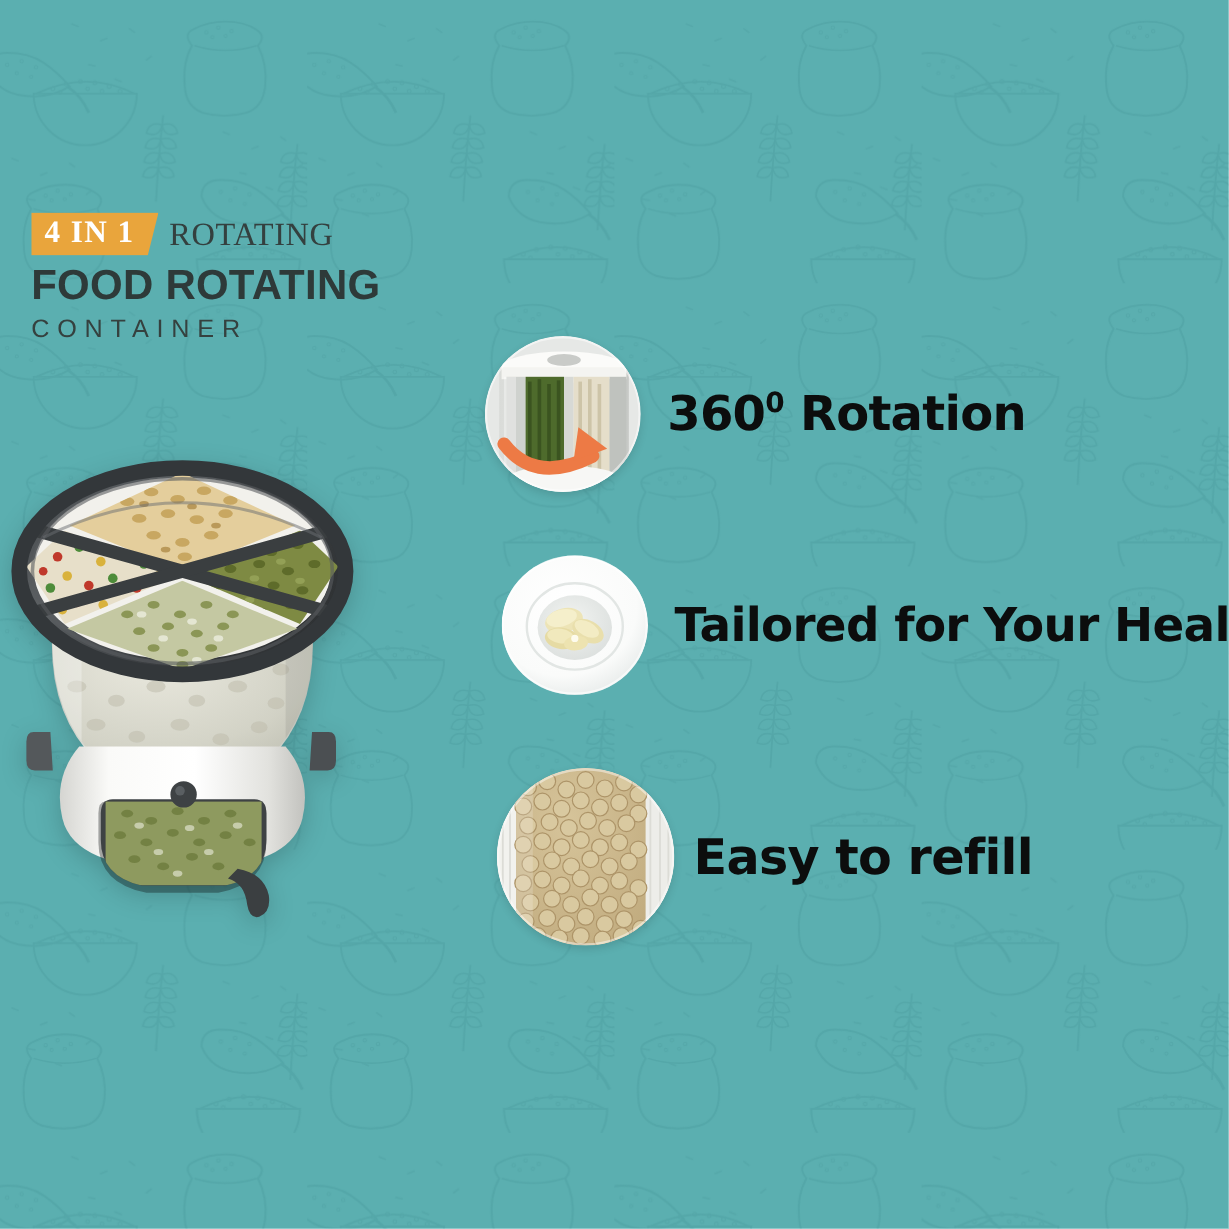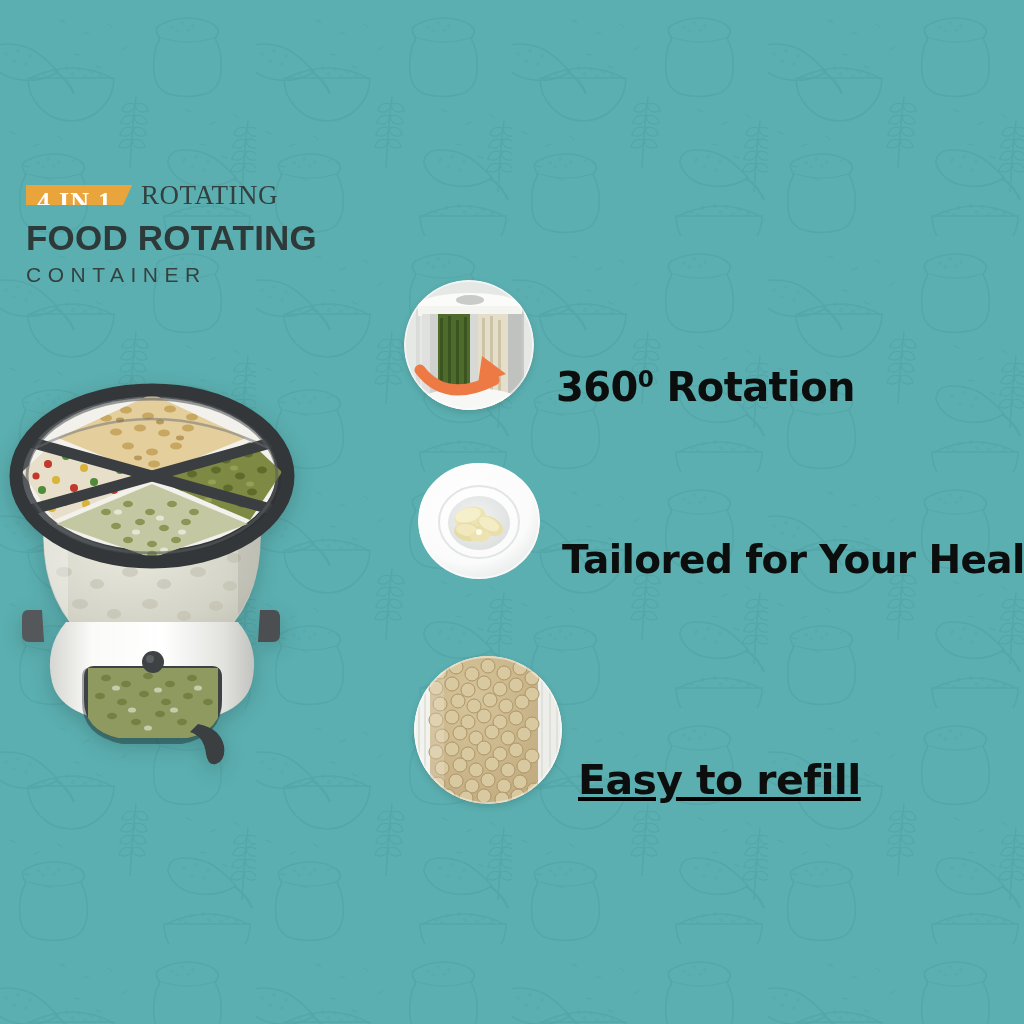--- a/index.html
+++ b/index.html
@@ -34,21 +34,21 @@
   }
   #badge-4in1{
     position:relative;
     background:#E9A53C;
     color:#FFFFFF;
     font-size:26px;
     font-weight:700;
     letter-spacing:1.2px;
     line-height:34px;
     padding:0 12px 0 11px;
-    height:20px;
+    height:36px;
     font-family:"Liberation Serif", serif;
     clip-path:polygon(0 0, 100% 0, calc(100% - 9px) 100%, 0 100%);
     padding-right:20px;
   }
   #word-rotating{
     color:#34403F;
     font-size:27px;
     font-weight:400;
     letter-spacing:.5px;
     line-height:34px;
@@ -77,25 +77,25 @@
     position:absolute;
     left:2px; top:372px;
     width:300px; height:400px;
   }
   #product-figure svg{ display:block; width:100%; height:100%;
     filter:drop-shadow(0 6px 10px rgba(0,0,0,.18)); }
 
   
   .feature-row{
     position:absolute;
-    display:flex; align-items:flex-end;
+    display:flex; align-items:center;
   }
   #feature-row-0{ left:404px; top:280px;  }
   #feature-row-1{ left:418px; top:460px;  }
-  #feature-row-2{ left:414px; top:656px;text-decoration:underline;  }
+  #feature-row-2{ left:414px; top:640px;  }
 
   .feature-thumb{
     border-radius:50%;
     overflow:hidden;
     flex:0 0 auto;
     position:relative;
     box-shadow:0 3px 7px rgba(0,0,0,.13);
   }
   .feature-thumb svg{ display:block; }
 

